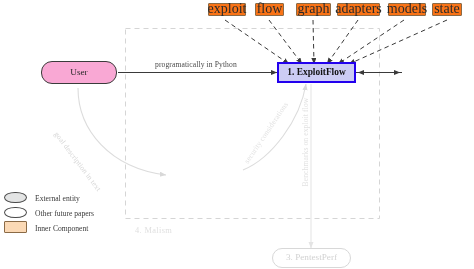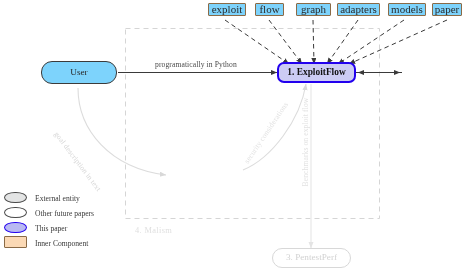--- a/index.html
+++ b/index.html
@@ -29,50 +29,50 @@
     box-sizing: border-box;
     display: flex;
     align-items: center;
     justify-content: center;
     text-align: center;
     line-height: 1.05;
     white-space: nowrap;
   }
 
   .node-external {
-    background: #7dd3fc;
+    background: #f9a8d4;
     border: 1.6px solid #3b3b3b;
     border-radius: 11px;
     color: #2a2a2a;
     font-size: 9.2px;
   }
 
   .node-this-paper {
     background: #ccccf4;
     border: 2.2px solid #2200ee;
-    border-radius: 7px;
+    border-radius: 0;
     color: #111111;
     font-size: 9.4px;
     font-weight: bold;
   }
 
   .node-future {
     background: #ffffff;
     border: 1.1px solid #d8d8d8;
     border-radius: 11px;
     color: #d2d2d2;
     font-size: 9.2px;
   }
 
   .node-inner {
-    background: #7dd3fc;
+    background: #f97316;
     border: 1.1px solid #8a6a46;
     border-radius: 1px;
     color: #2a2a2a;
-    font-size: 11px;
+    font-size: 14px;
     padding: 0 3px;
   }
 
   
   .elabel {
     position: absolute;
     white-space: nowrap;
     font-size: 7.6px;
     color: #4a4a4a;
     letter-spacing: .1px;
@@ -190,21 +190,21 @@
   <div class="node node-inner" style="left:296px; top:3px; width:35px; height:13px;">
     <span>graph</span>
   </div>
   <div class="node node-inner" style="left:337px; top:3px; width:43px; height:13px;">
     <span>adapters</span>
   </div>
   <div class="node node-inner" style="left:388px; top:3px; width:38px; height:13px;">
     <span>models</span>
   </div>
   <div class="node node-inner" style="left:432px; top:3px; width:30px; height:13px;">
-    <span>paper</span>
+    <span>state</span>
   </div>
 
   <div class="node node-external" style="left:41px; top:61px; width:76px; height:23px;">
     <span>User</span>
   </div>
 
   <div class="node node-this-paper" style="left:277px; top:62px; width:79px; height:21px;">
     <span>1. ExploitFlow</span>
   </div>
 
@@ -227,22 +227,18 @@
   <div id="legend">
     <div class="legend-row">
       <div class="legend-swatch sw-external"></div>
       <div class="legend-label">External entity</div>
     </div>
     <div class="legend-row">
       <div class="legend-swatch sw-future"></div>
       <div class="legend-label">Other future papers</div>
     </div>
     <div class="legend-row">
-      <div class="legend-swatch sw-this"></div>
-      <div class="legend-label">This paper</div>
-    </div>
-    <div class="legend-row">
       <div class="legend-swatch sw-inner"></div>
       <div class="legend-label">Inner Component</div>
     </div>
   </div>
 
 </div>
 
 </body></html>

